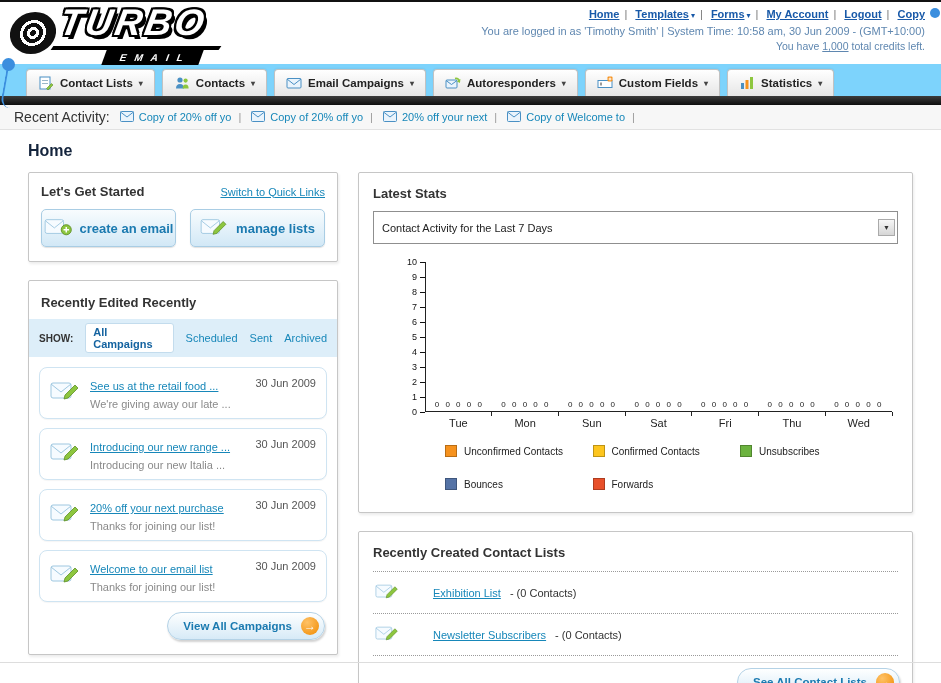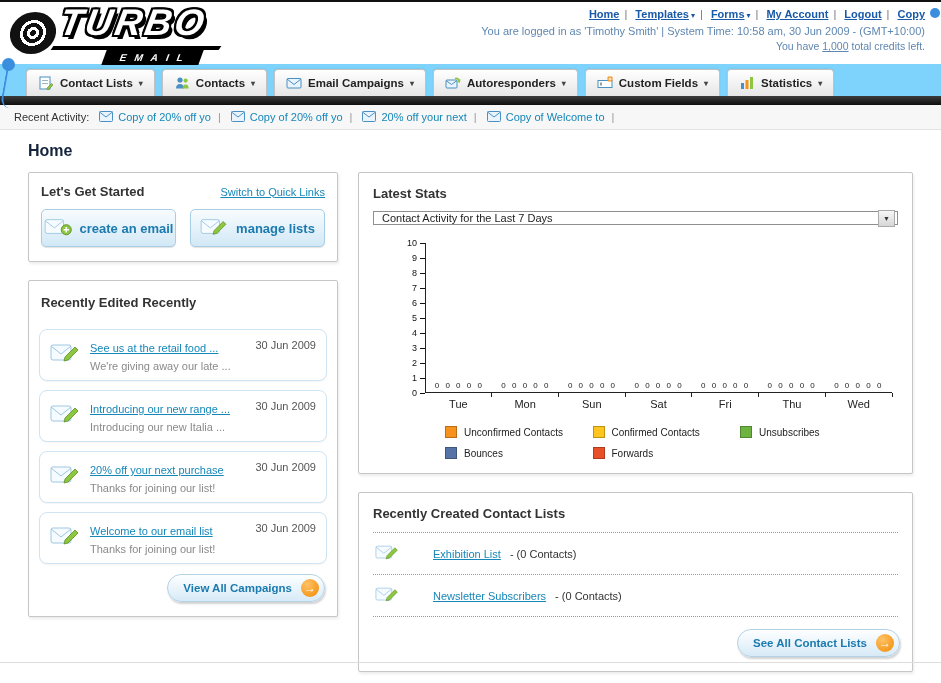--- a/index.html
+++ b/index.html
@@ -46,21 +46,21 @@
     background:linear-gradient(#ffffff,#e6e6e6); border:1px solid #c2c2c2; border-bottom:none;
     border-radius:4px 4px 0 0; font-weight:bold; font-size:11.5px; color:#222; cursor:pointer;
     box-shadow:0 -1px 2px rgba(0,0,0,0.05); }
   .tab .caret { font-size:8px; color:#444; }
   .tab-icon { display:flex; align-items:center; }
   .dark-bar { height:9px; background:linear-gradient(#3c3c3c,#0e0e0e); }
 
   
   .activity-bar { display:flex; align-items:center; gap:6px; padding:0 14px; height:25px;
     background:#f7f7f7; border-bottom:1px solid #e2e2e2; }
-  .activity-label { font-size:11px; color:#333; margin-right:4px; }
+  .activity-label { font-size:14px; color:#333; margin-right:4px; }
   .activity-item { display:flex; align-items:center; gap:5px; text-decoration:none; }
   .activity-item .txt { color:#1787b9; font-size:11px; }
   .act-sep { color:#999; margin:0 4px 0 1px; font-size:11px; }
 
   
   .main { padding:10px 28px 0 28px; }
   .page-title { font-size:16px; font-weight:bold; color:#14243c; margin:2px 0 12px; }
   .columns { display:flex; gap:20px; align-items:flex-start; }
   .col-left { width:310px; flex:none; }
   .col-right { flex:1; min-width:0; }
@@ -93,36 +93,36 @@
   .pill-btn { display:flex; align-items:center; gap:9px; background:linear-gradient(#feffff,#d7eaf7);
     border:1px solid #b4d2e6; border-radius:14px; padding:4px 5px 4px 15px; color:#1b7ab0;
     font-weight:bold; font-size:11.5px; cursor:pointer; box-shadow:1px 2px 2px rgba(0,0,0,0.18); }
   .arrow-circle { width:18px; height:18px; border-radius:50%; flex:none;
     background:radial-gradient(circle at 35% 30%, #ffc267, #f08a00); color:#fff;
     display:flex; align-items:center; justify-content:center; font-size:12px; font-weight:bold; }
 
   
   .stats-body { padding:11px 14px 14px; }
   .select-box { display:flex; align-items:center; justify-content:space-between; border:1px solid #8f8f8f;
-    background:#fff; height:14px; padding:0 2px 0 8px; font-size:11px; color:#222; margin:9px 0 18px; cursor:pointer; }
+    background:#fff; height:33px; padding:0 2px 0 8px; font-size:11px; color:#222; margin:9px 0 18px; cursor:pointer; }
   .select-arrow { width:17px; height:17px; background:linear-gradient(#f7f7f7,#d6d6d6); border:1px solid #aaa;
     display:flex; align-items:center; justify-content:center; font-size:7px; color:#333; }
   .chart { padding:0 6px 0 18px; }
   .chart-row { display:flex; }
   .yaxis { width:34px; position:relative; height:150px; flex:none; }
   .yaxis-spacer { width:34px; flex:none; }
   .ytick { position:absolute; right:0; height:10px; display:flex; align-items:center; gap:3px; font-size:9px; color:#111; }
   .ytick i { display:block; width:5px; height:1px; background:#111; }
   .chart-area { position:relative; flex:1; height:150px; border-left:1px solid #222; border-bottom:1px solid #222; }
   .zeros-row { position:absolute; left:0; right:0; bottom:2px; display:flex; }
   .zero-group { flex:1; text-align:center; font-size:8px; color:#222; letter-spacing:2px; }
   .xaxis { flex:1; display:flex; }
   .xcell { flex:1; position:relative; text-align:center; font-size:11px; color:#222; padding-top:5px; }
   .xcell::after { content:""; position:absolute; right:-0.5px; top:0; width:1px; height:4px; background:#222; }
-  .legend { display:flex; flex-wrap:wrap; margin:16px 0 0 54px; row-gap:9px; }
+  .legend { display:flex; flex-wrap:wrap; margin:16px 0 8px 54px; row-gap:21px; }
   .legend-item { width:33%; display:flex; align-items:center; gap:7px; font-size:10px; color:#222; }
   .legend-swatch { width:12px; height:12px; flex:none; border:1px solid rgba(0,0,0,0.25); }
 
   
   .cl-body { padding:11px 14px 4px; }
   .cl-list { margin-top:10px; border-top:1px dotted #9a9a9a; }
   .cl-item { display:flex; align-items:center; gap:9px; padding:10px 2px; border-bottom:1px dotted #9a9a9a; font-size:11px; }
   .cl-link { color:#1787b9; text-decoration:underline;padding-left:25px; }
   .cl-detail { color:#333; }
 
@@ -310,20 +310,27 @@
                 </svg>
             </span>
             <span>manage lists</span>
           </div>
         </div>
       </div>
 
       <div class="panel">
         <div class="camp-head">
           <span class="panel-title">Recently Edited Recently</span>
+        </div>
+        <div class="filter-strip">
+          <span class="show-label">SHOW:</span>
+          <a class="filter active">All Campaigns</a>
+          <a class="filter">Scheduled</a>
+          <a class="filter">Sent</a>
+          <a class="filter">Archived</a>
         </div>
 
         <div class="camp-list">
           <div class="camp-row">
             <span class="camp-icon">
               <svg width="30" height="24" viewBox="0 0 30 24">
                   <rect x="1" y="4" width="20" height="15" rx="2" fill="#f6fbff" stroke="#9ec7e0"></rect>
                   <path d="M1 5 L11 13 L21 5" fill="none" stroke="#9ec7e0"></path>
                   <path d="M15 16 L25 6 L28 9 L18 19 L14 20 Z" fill="#8dc63f" stroke="#5e8f25" stroke-width="0.8"></path>
                 </svg>

